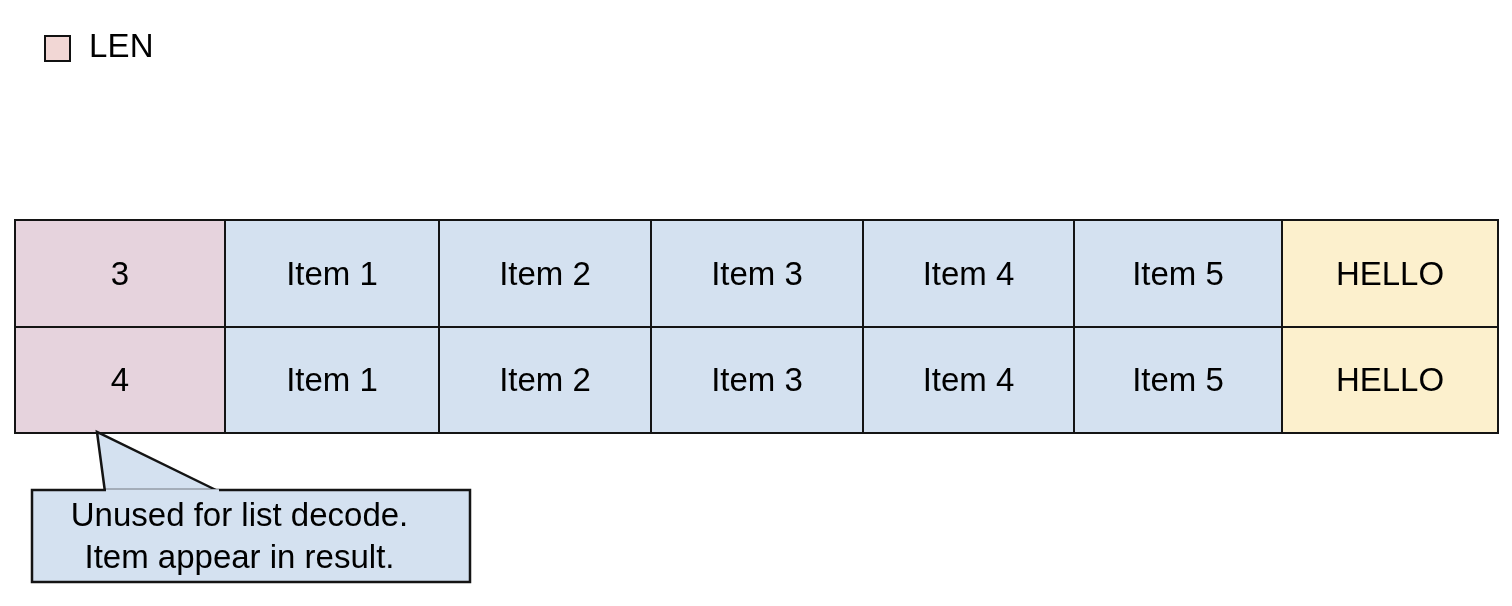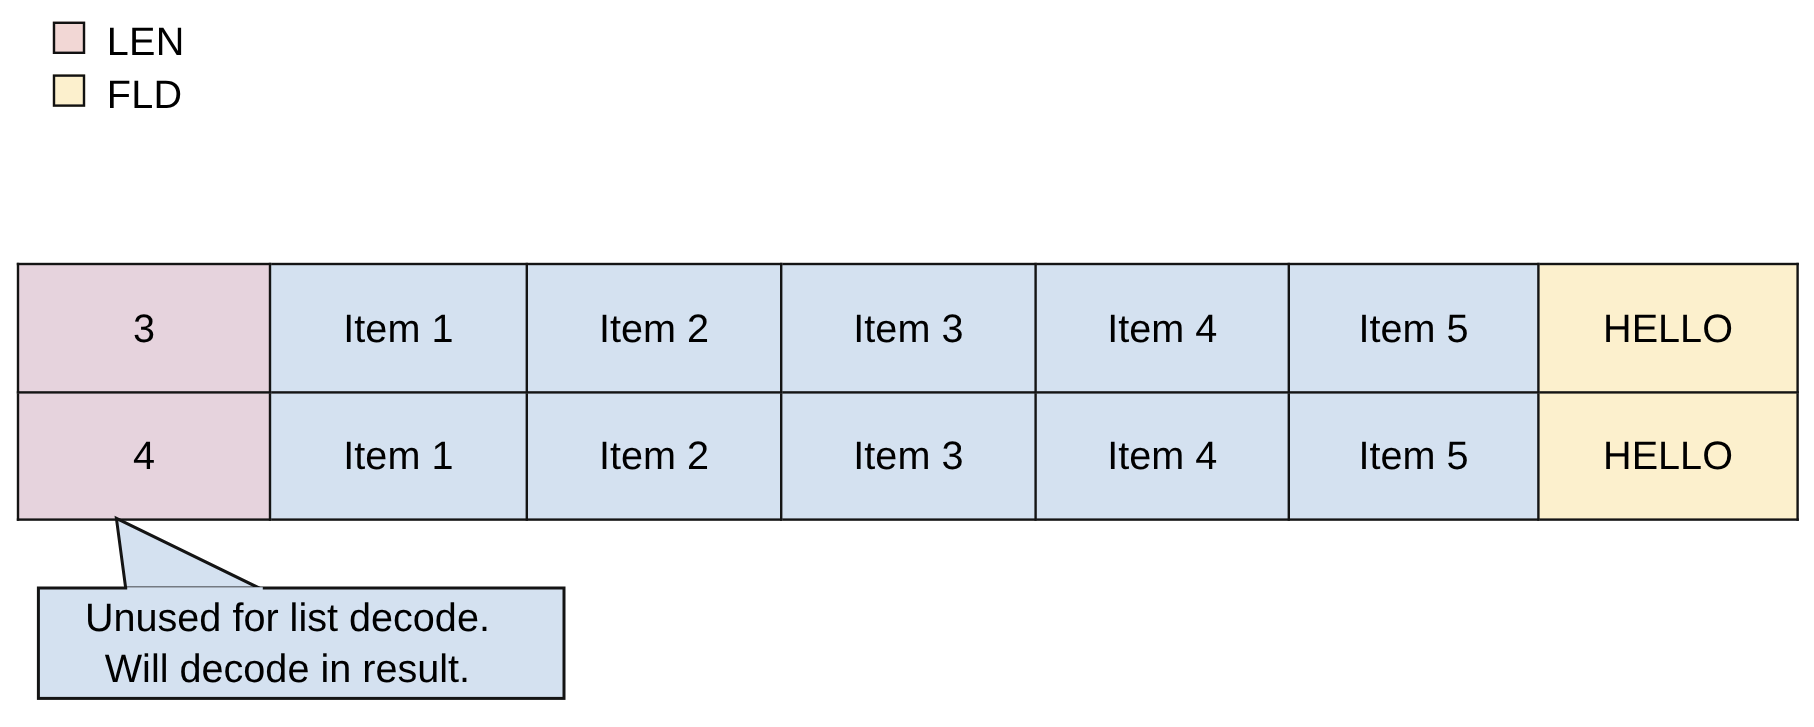--- a/index.html
+++ b/index.html
@@ -18,21 +18,21 @@
   }
 
   
   #legend {
     position: absolute;
     left: 44px;
     top: 18px;
   }
   .legend-row {
     display: flex;
-    align-items: flex-start;
+    align-items: flex-end;
     height: 44px;
   }
   .legend-swatch {
     width: 27px;
     height: 27px;
     border: 2.5px solid #111111;
     box-sizing: border-box;
     flex: 0 0 auto;
   }
   .legend-label {
@@ -104,24 +104,20 @@
 <body>
 
 <div id="legend">
 
   <div class="legend-row">
     <span class="legend-swatch" style="background: rgb(242, 215, 213);"></span>
     <span class="legend-label">LEN</span>
   </div>
 
 
-  <div class="legend-row">
-    <span class="legend-swatch" style="background: rgb(252, 240, 205);"></span>
-    <span class="legend-label">FLD</span>
-  </div>
 
 </div>
 
 <table id="record-table">
   <colgroup>
     <col class="col-len">
       <col class="col-lst1">
       <col class="col-lst2">
       <col class="col-lst3">
     <col class="col-lst4">
@@ -152,15 +148,15 @@
 
 <div id="callout">
   <svg id="callout-svg" width="520" height="175" viewBox="0 0 520 175">
     <polygon id="callout-tail" points="97,8 105,68 220,68" stroke-width="2.5" stroke-linejoin="miter" fill="#d4e1f0" stroke="#141414"></polygon>
     <rect id="callout-box" x="32" y="66" width="438" height="92" stroke-width="2.5" fill="#d4e1f0" stroke="#141414"></rect>
     <line id="tail-mask" x1="106" y1="66.8" x2="219" y2="66.8" stroke-width="3" stroke="#d4e1f0"></line>
   </svg>
 
   <div id="callout-text">
     <span>Unused for list decode.</span>
-    <span>Will decode in result.</span>
+    <span>Item appear in result.</span>
   </div>
 </div>
 
 </body></html>

